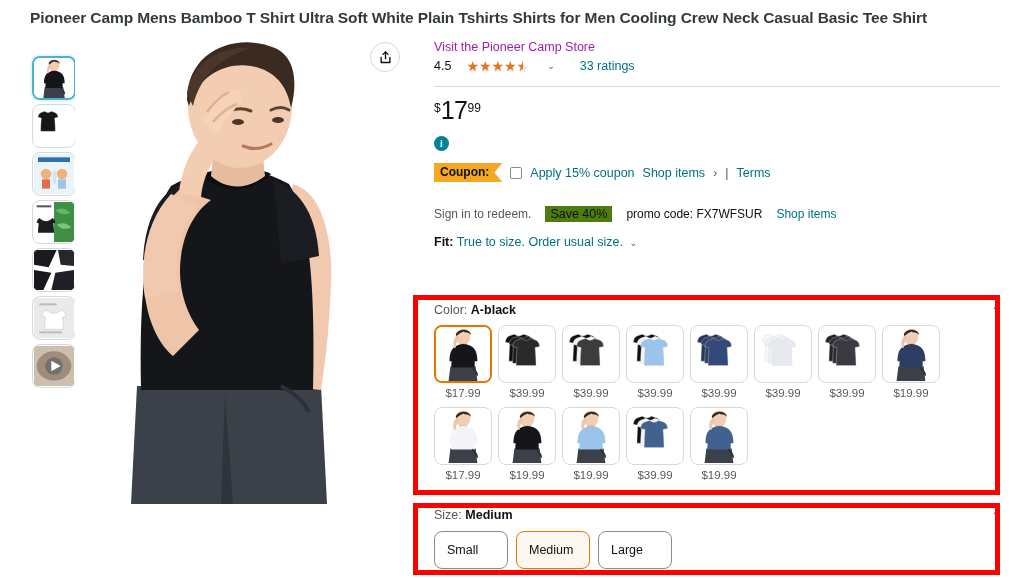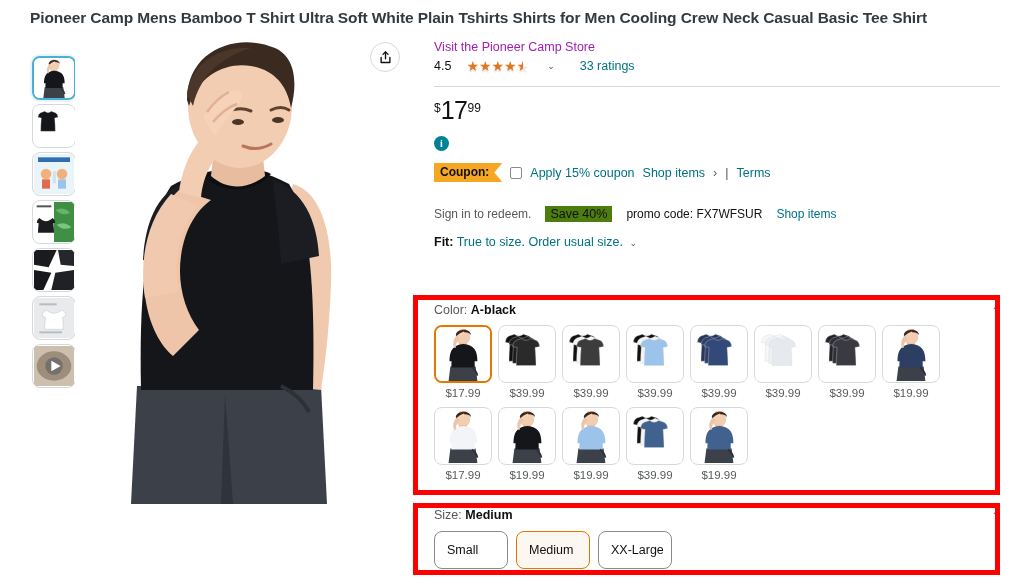--- a/index.html
+++ b/index.html
@@ -625,18 +625,18 @@
   <div class="sec-head">
     <span class="lbl">
       <span>Size:</span>
       <b>Medium</b>
     </span>
     <span class="caret-up">⌃</span>
   </div>
   <div class="size-row" id="size-row">
       <div class="size-btn">Small</div>
       <div class="size-btn selected">Medium</div>
-      <div class="size-btn">XX-Large</div>
+      <div class="size-btn">Large</div>
     </div>
 </div>
 
 <div class="annot" id="annot-color"></div>
 <div class="annot" id="annot-size"></div>
 
 </body></html>

